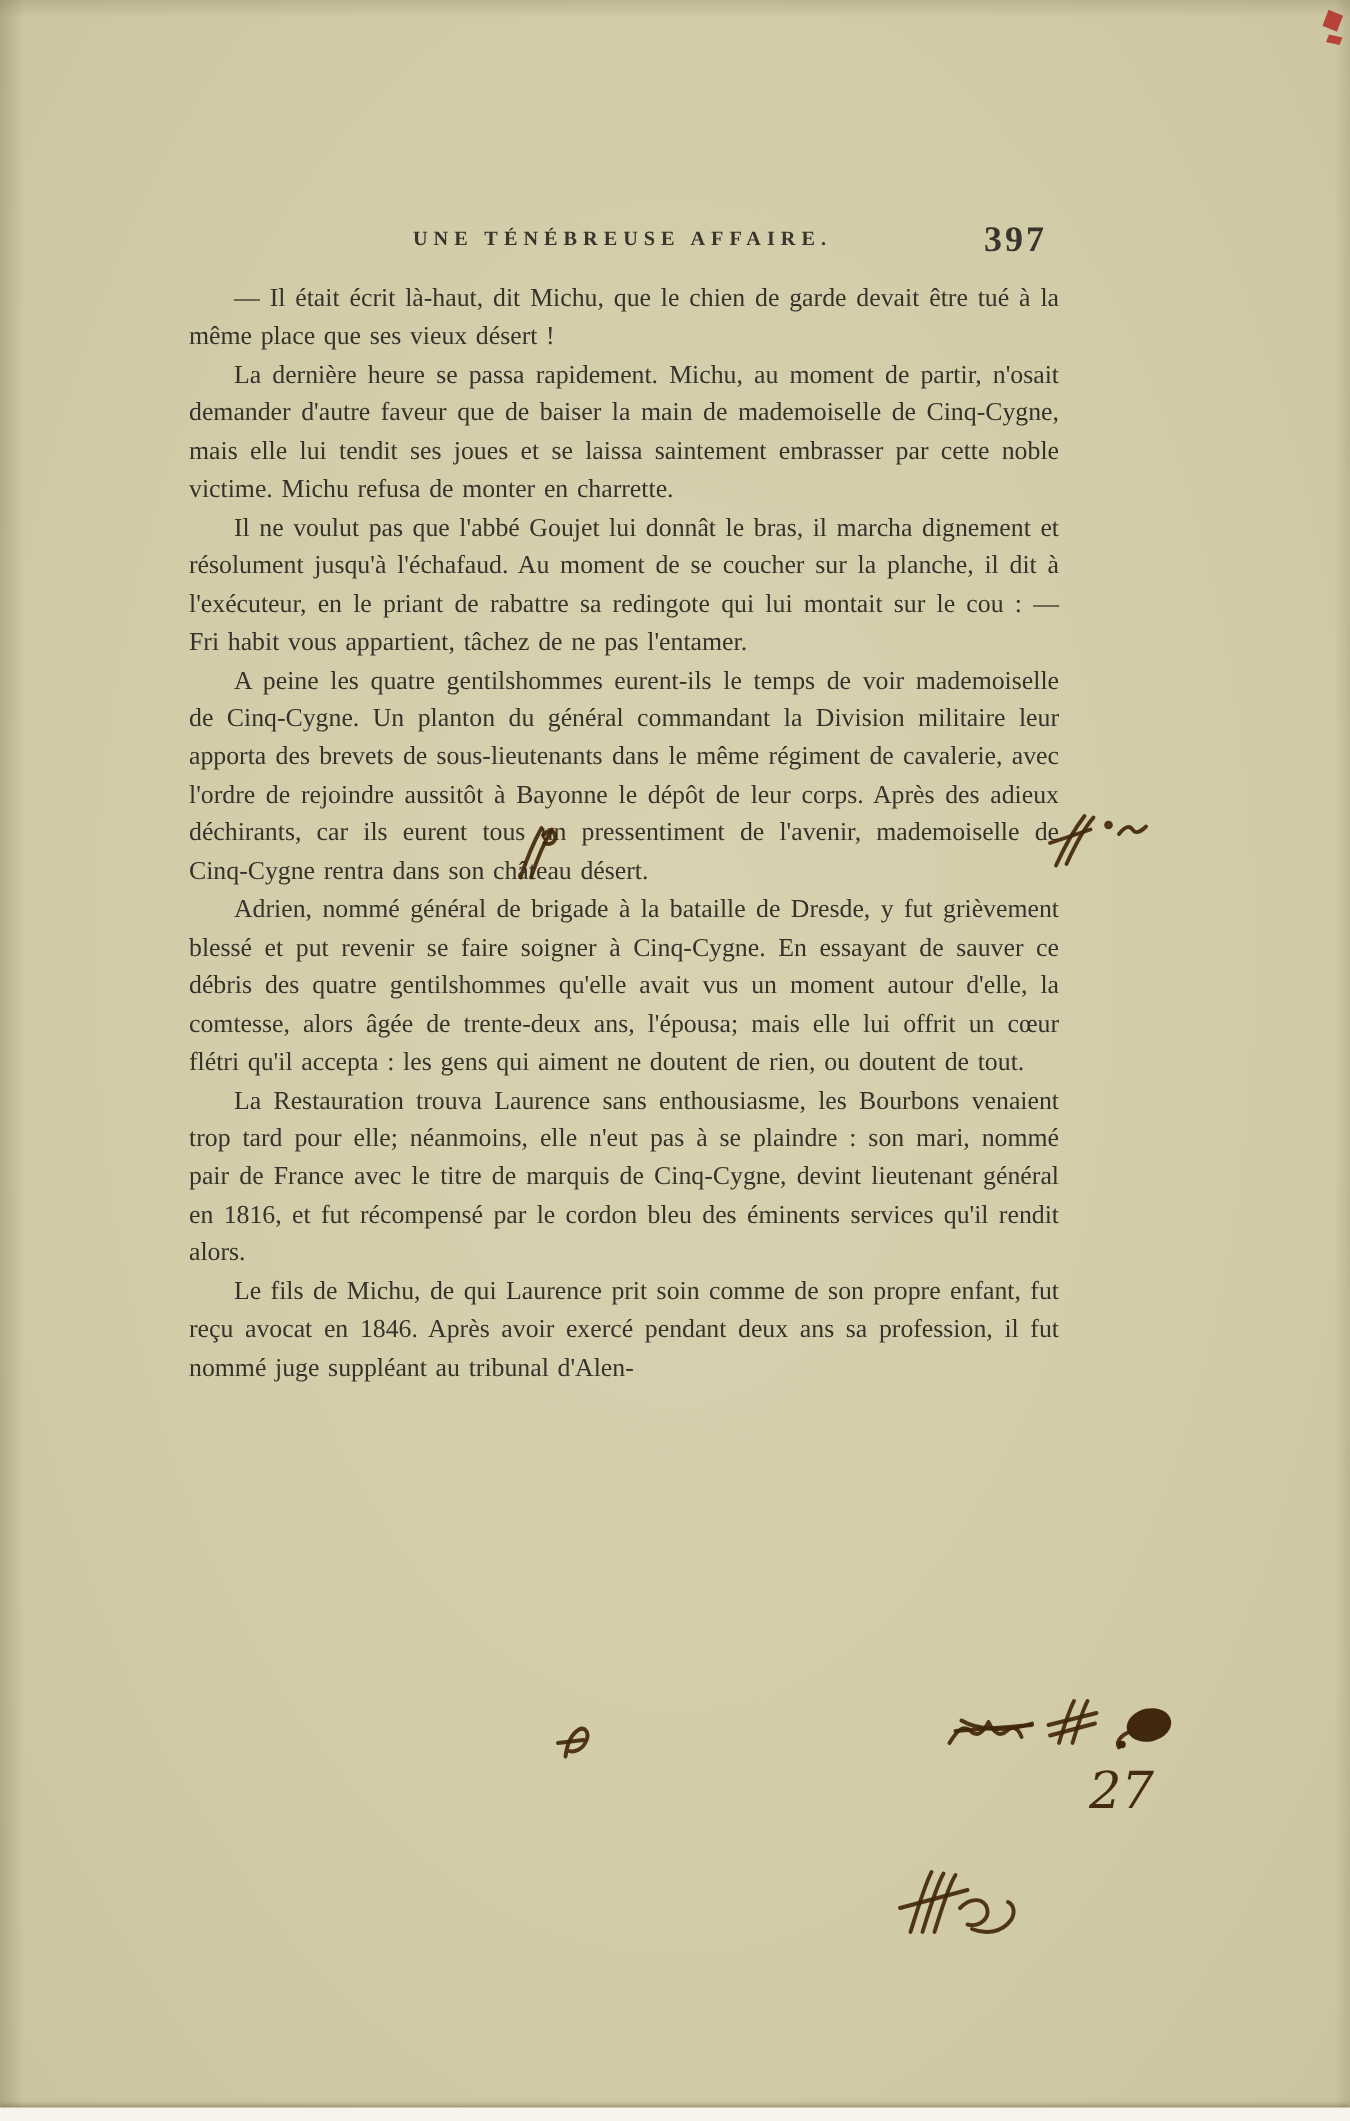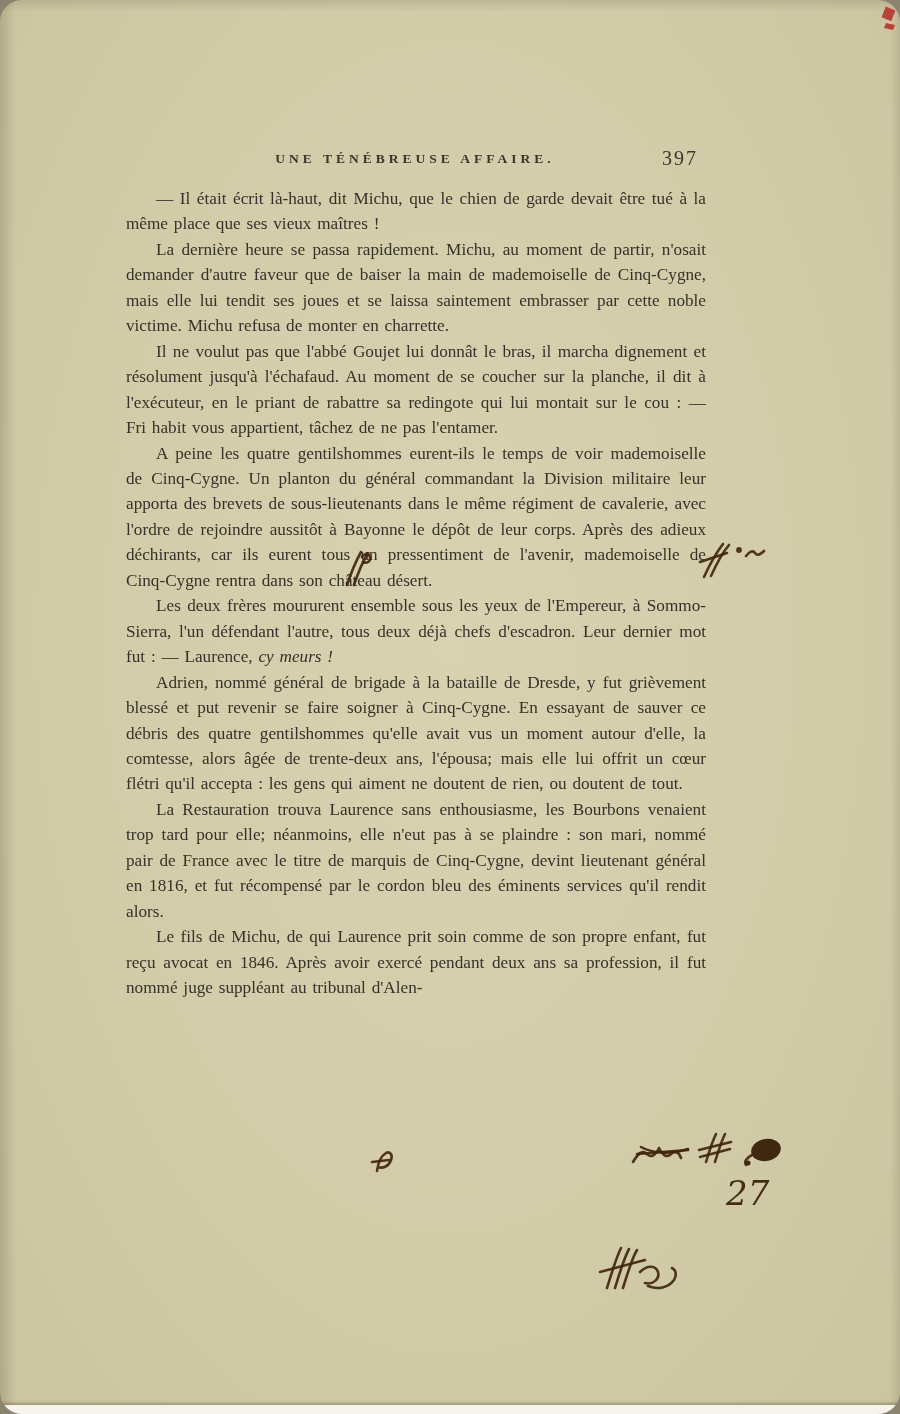--- a/index.html
+++ b/index.html
@@ -7,21 +7,20 @@
     width:900px; height:1414px;
     background:#8a8370;
     font-family:"Liberation Serif", serif;
   }
   .page {
     position:relative;
     width:900px; height:1414px;
     overflow:hidden;
     background:
       radial-gradient(ellipse at 50% 45%, #d8d2b1 0%, #d3cca9 55%, #cbc4a0 100%);
-    border-radius: 22px;
   }
   .edge-left {
     position:absolute; left:0; top:0; bottom:0; width:16px;
     background:linear-gradient(90deg, rgba(80,70,40,.22), rgba(80,70,40,0));
   }
   .edge-top {
     position:absolute; left:0; top:0; right:0; height:12px;
     background:linear-gradient(180deg, rgba(80,70,40,.16), rgba(80,70,40,0));
   }
   .edge-right {
@@ -37,21 +36,21 @@
     position:absolute; left:126px; top:151px; width:578px; height:24px;
     color:#3a352c;
   }
   .running-title {
     position:absolute; left:0; right:0; text-align:center;
     font-size:13.5px; font-weight:bold; letter-spacing:4px;
     white-space:nowrap;
   }
   .page-number {
     position:absolute; right:6px; top:-4px;
-    font-size:20px; font-weight:normal; letter-spacing:2px;
+    font-size:24px; font-weight:bold; letter-spacing:2px;
   }
   .text-block {
     position:absolute; left:126px; top:186px; width:580px;
     font-size:17.2px; line-height:25.45px;
     color:#36312a;
     text-align:justify;
     text-rendering:optimizeLegibility;
   }
   .text-block p { margin:0; text-indent:30px; word-spacing:1.5px; }
   .text-block em { font-style:italic; }
@@ -79,25 +78,24 @@
   <div class="edge-left"></div>
   <div class="edge-top"></div>
   <div class="edge-right"></div>
 
   <div class="header">
     <div class="running-title">UNE TÉNÉBREUSE AFFAIRE.</div>
     <div class="page-number">397</div>
   </div>
 
   <div class="text-block">
-    <p><span>— Il était écrit là-haut, dit Michu, que le chien de garde devait être tué à la même place que ses vieux maîtres !</span></p>
+    <p><span>— Il était écrit là-haut, dit Michu, que le chien de garde devait être tué à la même place que ses vieux désert !</span></p>
     <p><span>La dernière heure se passa rapidement. Michu, au moment de partir, n'osait demander d'autre faveur que de baiser la main de mademoiselle de Cinq-Cygne, mais elle lui tendit ses joues et se laissa saintement embrasser par cette noble victime. Michu refusa de monter en charrette.</span></p>
     <p><span>Il ne voulut pas que l'abbé Goujet lui donnât le bras, il marcha dignement et résolument jusqu'à l'échafaud. Au moment de se coucher sur la planche, il dit à l'exécuteur, en le priant de rabattre sa redingote qui lui montait sur le cou : — Fri habit vous appartient, tâchez de ne pas l'entamer.</span></p>
     <p><span>A peine les quatre gentilshommes eurent-ils le temps de voir mademoiselle de Cinq-Cygne. Un planton du général commandant la Division militaire leur apporta des brevets de sous-lieutenants dans le même régiment de cavalerie, avec l'ordre de rejoindre aussitôt à Bayonne le dépôt de leur corps. Après des adieux déchirants, car ils eurent tous un pressentiment de l'avenir, mademoiselle de Cinq-Cygne rentra dans son château désert.</span></p>
-    <p><span>Les deux frères moururent ensemble sous les yeux de l'Empereur, à Sommo-Sierra, l'un défendant l'autre, tous deux déjà chefs d'escadron. Leur dernier mot fut : — Laurence, </span><em>cy meurs !</em></p>
     <p><span>Adrien, nommé général de brigade à la bataille de Dresde, y fut grièvement blessé et put revenir se faire soigner à Cinq-Cygne. En essayant de sauver ce débris des quatre gentilshommes qu'elle avait vus un moment autour d'elle, la comtesse, alors âgée de trente-deux ans, l'épousa; mais elle lui offrit un cœur flétri qu'il accepta : les gens qui aiment ne doutent de rien, ou doutent de tout.</span></p>
     <p><span>La Restauration trouva Laurence sans enthousiasme, les Bourbons venaient trop tard pour elle; néanmoins, elle n'eut pas à se plaindre : son mari, nommé pair de France avec le titre de marquis de Cinq-Cygne, devint lieutenant général en 1816, et fut récompensé par le cordon bleu des éminents services qu'il rendit alors.</span></p>
     <p><span>Le fils de Michu, de qui Laurence prit soin comme de son propre enfant, fut reçu avocat en 1846. Après avoir exercé pendant deux ans sa profession, il fut nommé juge suppléant au tribunal d'Alen-</span></p>
   </div>
 
   <svg class="overlay" viewBox="0 0 900 1414">
 
     <g class="stamp">
       <path d="M885,7 l10,3 -3,11 -10,-3 z" transform="rotate(6 890 14)"></path>
       <path d="M886,23 l9,2 -2,5 -9,-2 z"></path>

